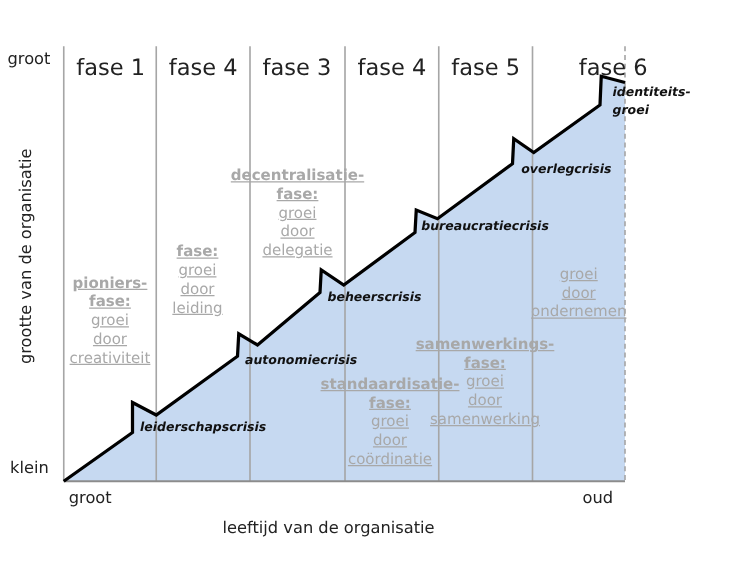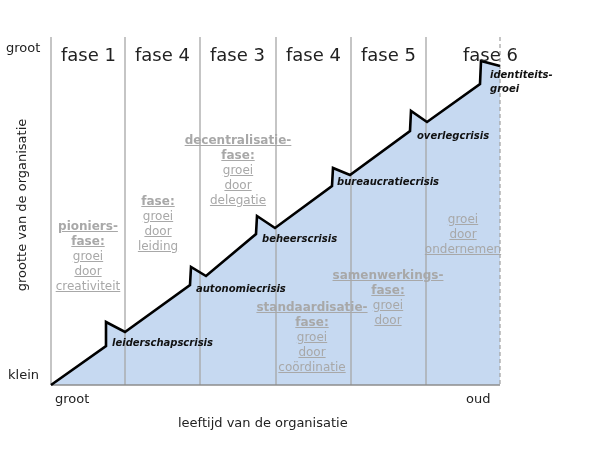--- a/index.html
+++ b/index.html
@@ -77,20 +77,21 @@
   <b>fase:</b><br>
   <span>groei</span><br>
   <span>door</span><br>
   <span>coördinatie</span>
 </div>
 <div class="t growth" style="left:326px;top:268px;width:124px;">
   <b>samenwerkings-</b><br>
   <b>fase:</b><br>
   <span>groei</span><br>
   <span>door</span><br>
+  <span>samenwerking</span>
 </div>
 <div class="t growth" style="left:420px;top:212px;width:86px;">
   <span>groei</span><br>
   <span>door</span><br>
   <span>ondernemen</span>
 </div>
 
 <div class="t crisis" style="left:112px;top:336px;">leiderschapscrisis</div>
 <div class="t crisis" style="left:196px;top:282px;">autonomiecrisis</div>
 <div class="t crisis" style="left:262px;top:232px;">beheerscrisis</div>

